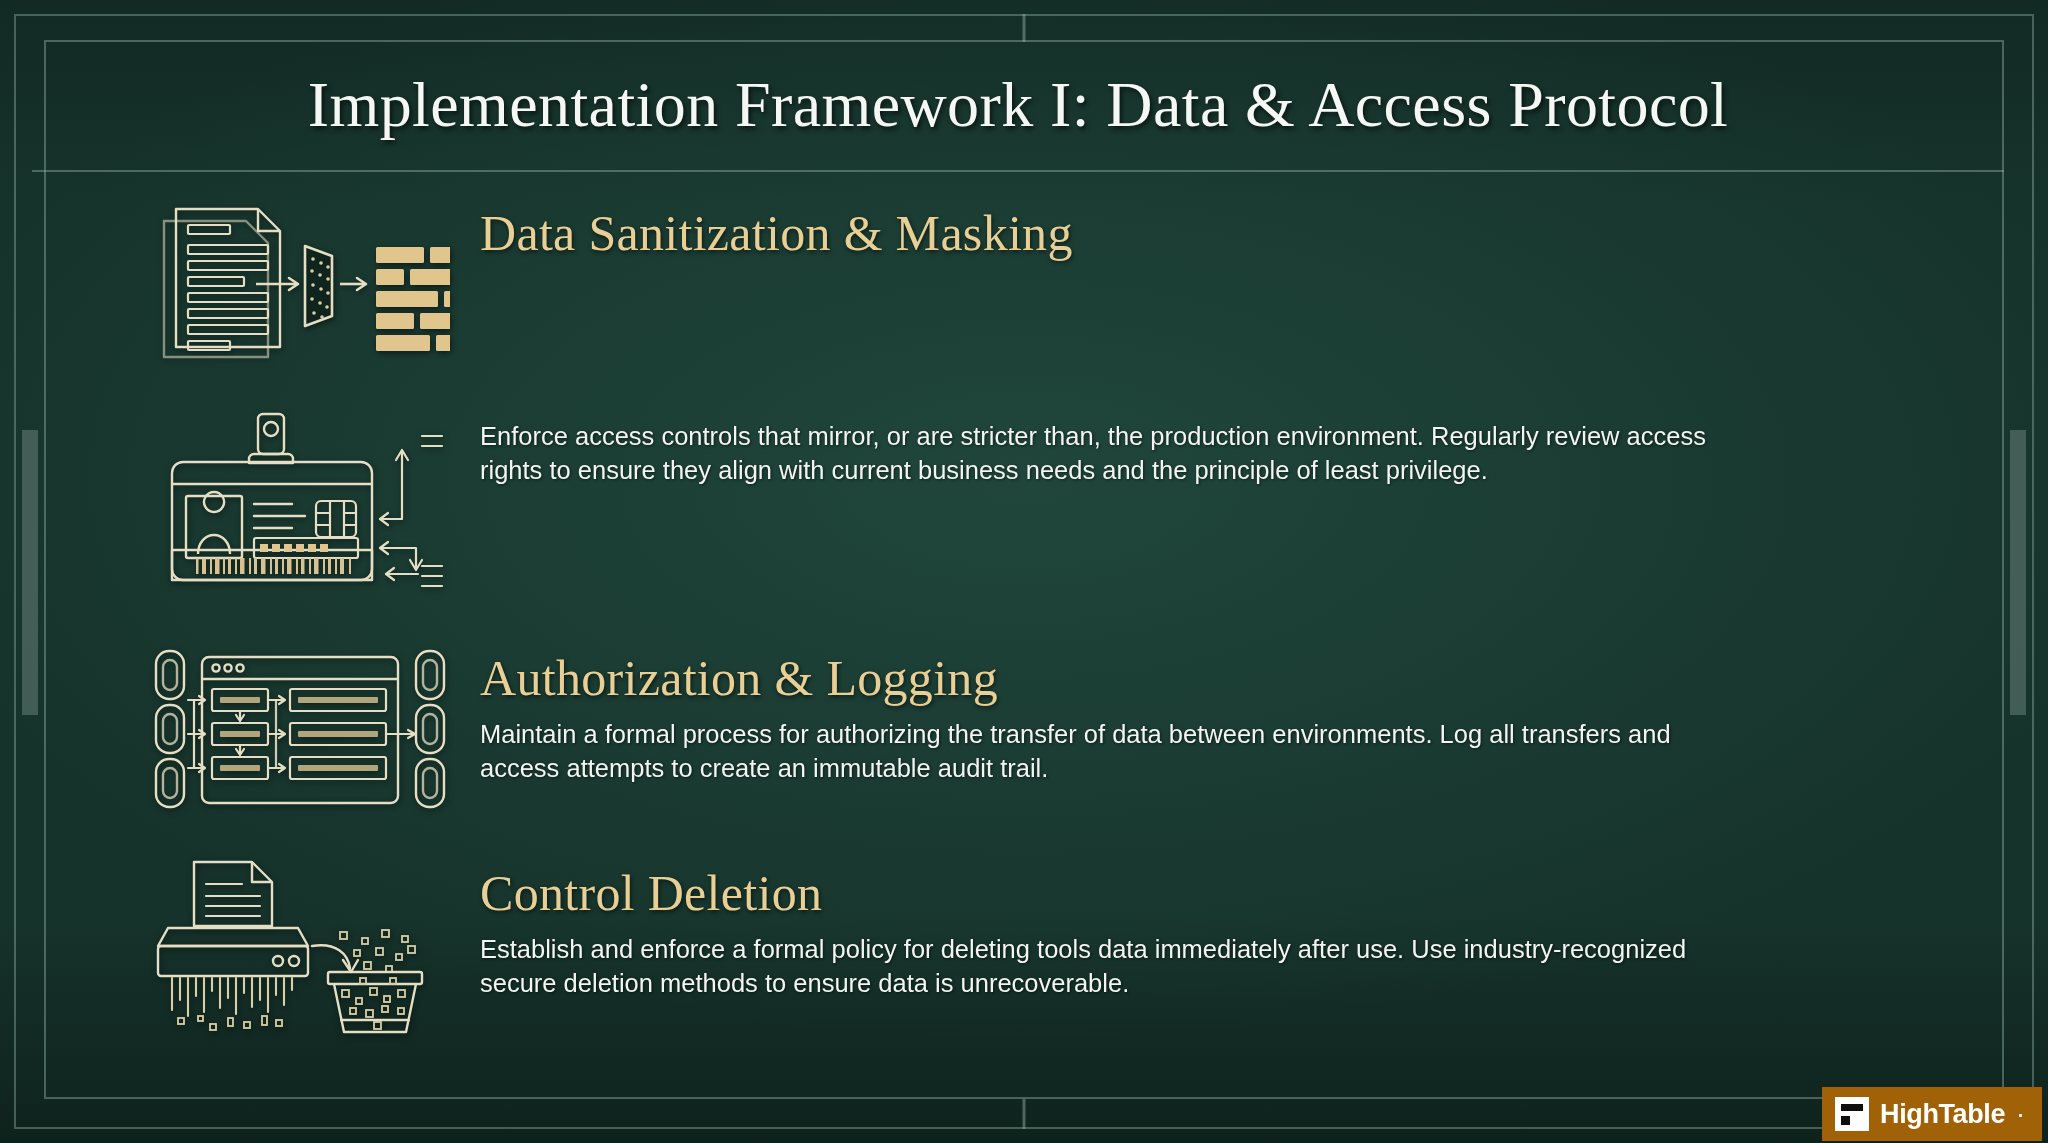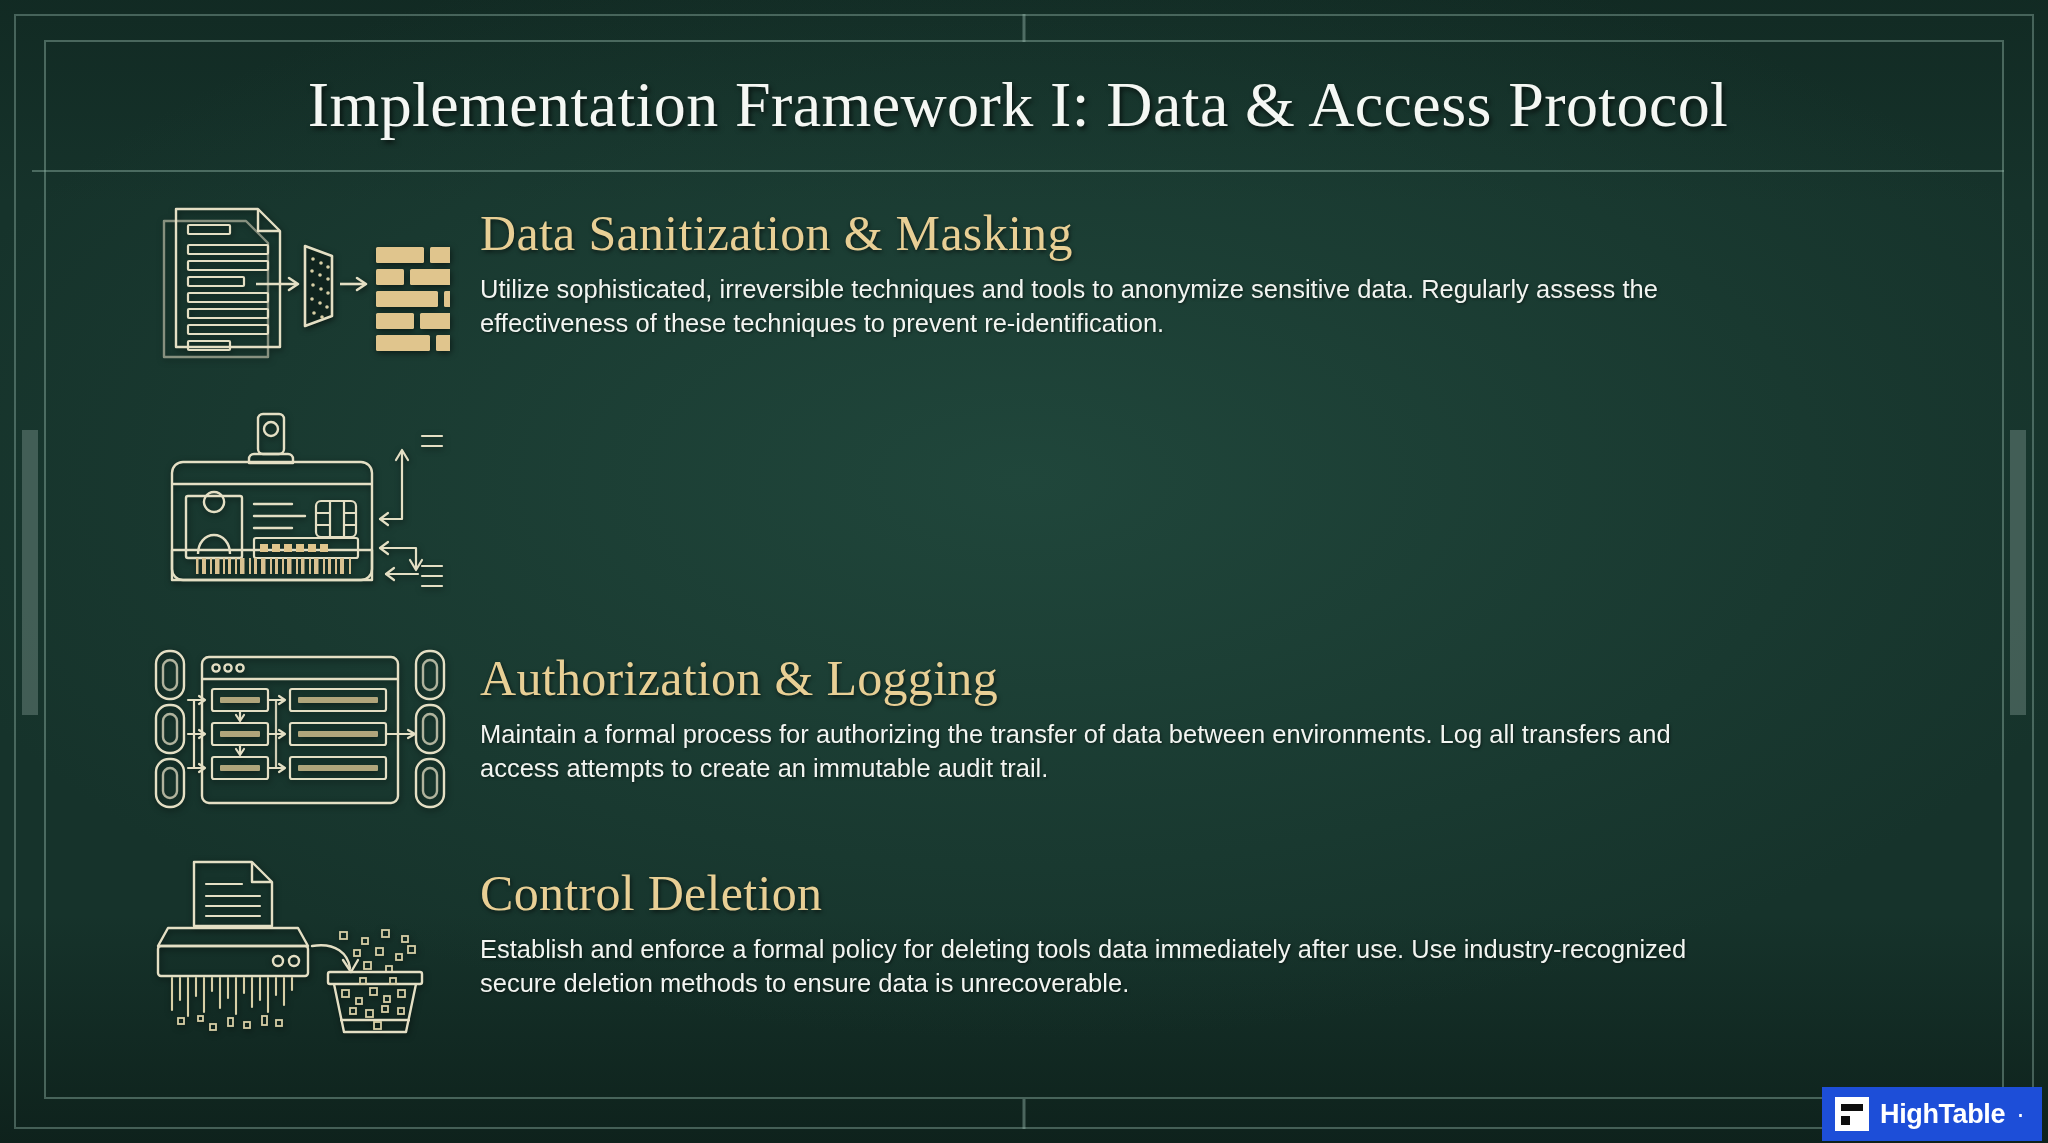--- a/index.html
+++ b/index.html
@@ -73,21 +73,21 @@
   }
 
   .r1{ height:215px; }
   .r2{ height:230px; }
   .r3{ height:215px; }
   .r4{ height:215px; }
 
   
   .logo{
     position:absolute; right:6px; bottom:2px;
-    background:#1d4ed8;
+    background:#a16207;
     display:flex; align-items:center; gap:11px;
     padding:10px 17px 10px 13px;
   }
   .logo-mark{
     width:34px; height:34px; background:#ffffff; position:relative; flex:0 0 34px;
   }
   .logo-mark::before{
     content:""; position:absolute; left:6px; top:7px; right:6px; height:7px;
     background:#0e0e0e;
   }
@@ -168,21 +168,20 @@
           <rect x="294" y="96" width="16" height="16" rx="1.5"></rect>
           <rect x="226" y="118" width="38" height="16" rx="1.5"></rect>
           <rect x="270" y="118" width="40" height="16" rx="1.5"></rect>
           <rect x="226" y="140" width="54" height="16" rx="1.5"></rect>
           <rect x="286" y="140" width="24" height="16" rx="1.5"></rect>
         </g>
       </svg>
     </div>
     <div class="row-text">
       <div class="row-heading">Data Sanitization &amp; Masking</div>
-      <div class="row-body">Utilize sophisticated, irreversible techniques and tools to anonymize sensitive data. Regularly assess the effectiveness of these techniques to prevent re-identification.</div>
     </div>
   </div>
 
   <div class="row r2">
     <div class="row-icon">
       <svg width="300" height="185" viewBox="0 0 300 185" fill="none">
         <g stroke="#e4dfc4" stroke-width="2.4" stroke-linejoin="round">
           <rect x="108" y="6" width="26" height="40" rx="5"></rect>
           <circle cx="121" cy="21" r="7"></circle>
           <path d="M104 46 H138 a5 5 0 0 1 5 5 v4 H99 v-4 a5 5 0 0 1 5 -5 Z"></path>
@@ -247,20 +246,21 @@
           <path d="M260 152 L266 162 L272 152"></path>
           <path d="M230 140 L238 134 M230 140 L238 146"></path>
           <path d="M236 166 H268"></path>
           <path d="M236 166 L244 160 M236 166 L244 172"></path>
           <path d="M272 28 H292 M272 38 H292"></path>
           <path d="M272 158 H292 M272 168 H292 M272 178 H292"></path>
         </g>
       </svg>
     </div>
     <div class="row-text">
+      <div class="row-body">Enforce access controls that mirror, or are stricter than, the production environment. Regularly review access rights to ensure they align with current business needs and the principle of least privilege.</div>
     </div>
   </div>
 
   <div class="row r3">
     <div class="row-icon">
       <svg width="300" height="175" viewBox="0 0 300 175" fill="none">
         <g stroke="#e4dfc4" stroke-width="2.4" fill="none">
           <rect x="6" y="8" width="28" height="48" rx="13"></rect>
           <rect x="6" y="62" width="28" height="48" rx="13"></rect>
           <rect x="6" y="116" width="28" height="48" rx="13"></rect>

